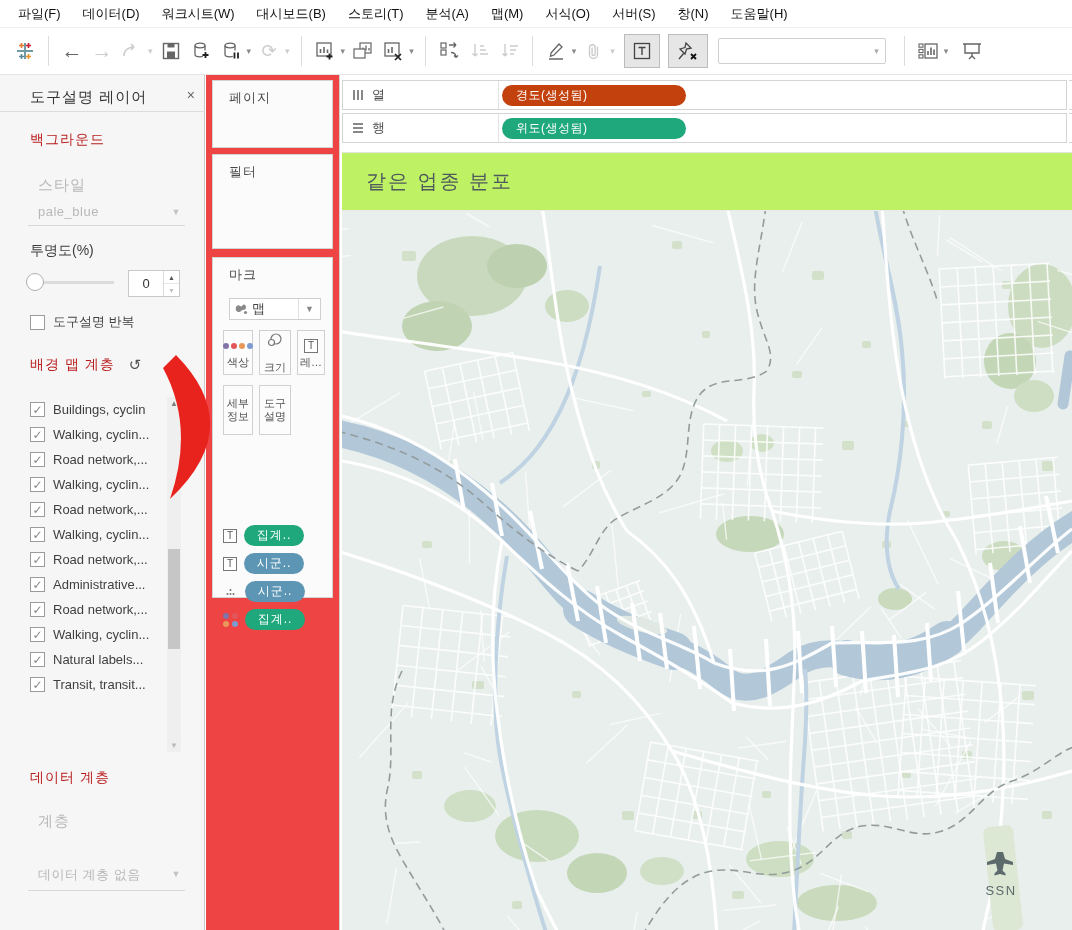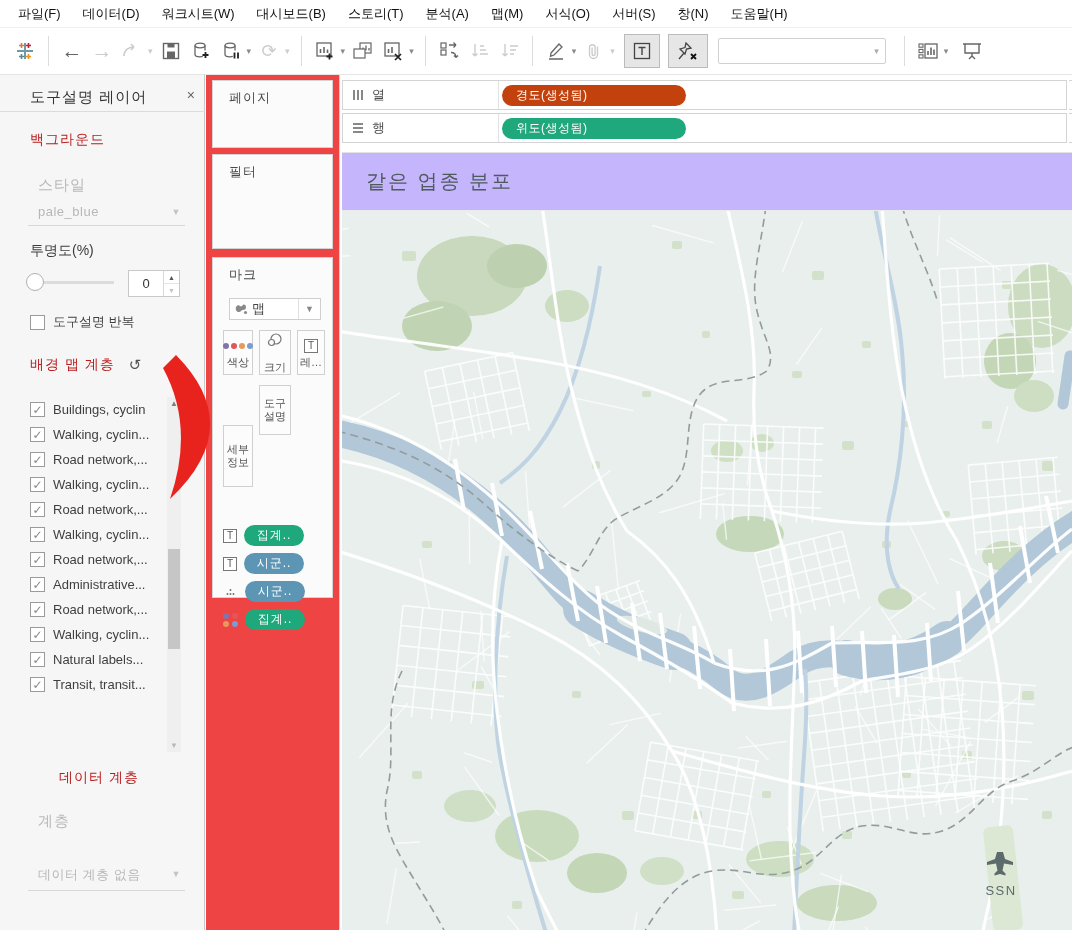--- a/index.html
+++ b/index.html
@@ -60,21 +60,21 @@
   .pill { height:21px; border-radius:11px; color:#fff; font-size:12px; display:flex; align-items:center; justify-content:center; width:60px; letter-spacing:1px;}
   .detail-ic { width:15px; display:flex; flex-direction:column; align-items:center; line-height:4px; color:#777;}
   .detail-ic i { font-style:normal; font-size:7px;}
 
   
   .sheet { position:absolute; left:341px; top:75px; width:731px; height:855px; background:#fff;}
   .shelf { position:absolute; left:1px; width:725px; height:30px; background:#fff; border:1px solid #d4d4d4; display:flex; align-items:center;}
   .shelf-label { width:156px; display:flex; align-items:center; gap:8px; padding-left:9px; font-size:13px; color:#4a4a4a; border-right:1px solid #e2e2e2; align-self:stretch;}
   .shelf-sliver { position:absolute; left:728px; width:4px; height:30px; border-top:1px solid #d4d4d4; border-bottom:1px solid #d4d4d4; background:#fff;}
   .gpill { height:21px; border-radius:11px; color:#fff; font-size:12px; display:flex; align-items:center; padding:0 14px; width:184px; margin-left:3px; letter-spacing:.5px;}
-  .title-block { position:absolute; left:1px; top:77px; width:730px; height:58px; background:#c4b5fd; border-top:1px solid #e3e3e3;}
+  .title-block { position:absolute; left:1px; top:77px; width:730px; height:58px; background:#bef264; border-top:1px solid #e3e3e3;}
   .sheet-title { position:absolute; left:24px; top:15px; font-size:20px; color:#4f5a5e; letter-spacing:2px;}
   .map-wrap { position:absolute; left:1px; top:135px; width:730px; height:720px; overflow:hidden; border-top:1px solid #eaeaea;}
   .map-wrap svg { width:730px; height:720px; display:block;}
 
   .annotation { position:absolute; left:155px; top:345px; width:90px; height:165px; pointer-events:none; z-index:50;}
 </style>
 </head>
 <body>
 
 <div class="menubar" id="menubar">
@@ -315,21 +315,21 @@
       <span class="layer-label">Transit, transit...</span>
     </div>
     </div>
 
   <div class="lscroll">
     <span class="up">▲</span>
     <span class="dn">▼</span>
     <span class="thumb"></span>
   </div>
 
-  <div class="abs sec-head" style="left:30px; top:694px;margin-left:29px;">데이터 계층</div>
+  <div class="abs sec-head" style="left:30px; top:694px;">데이터 계층</div>
   <div class="abs gray-label" style="left:38px; top:737px;">계층</div>
   <div class="abs gray-select" style="left:28px; top:763px;">
     <span>데이터 계층 없음</span>
     <span class="sel-caret">▼</span>
   </div>
 </div>
 
 <div class="mid-panel">
   <div class="card" style="top:5px; height:68px;">
     <div class="card-title">페이지</div>
@@ -366,21 +366,21 @@
           </svg>
         </span>
       <span>크기</span>
     </div>
     <div class="mbtn" style="left:84px; top:72px; width:28px; height:45px;">
       <span class="ic">
           <span class="tbox">T</span>
         </span>
       <span>레…</span>
     </div>
-    <div class="mbtn" style="left:10px; top:127px; width:30px; height:62px;margin-top:40px;">
+    <div class="mbtn" style="left:10px; top:127px; width:30px; height:50px;">
       <span style="width:26px; word-break:break-all;">세부정보</span>
     </div>
     <div class="mbtn" style="left:46px; top:127px; width:32px; height:50px;">
       <span style="width:26px; word-break:break-all;">도구설명</span>
     </div>
 
     <div class="pill-row" style="top:267px;">
       <span class="tbox">T</span>
       <span class="pill" style="background:#1fa87b;">집계..</span>
     </div>

